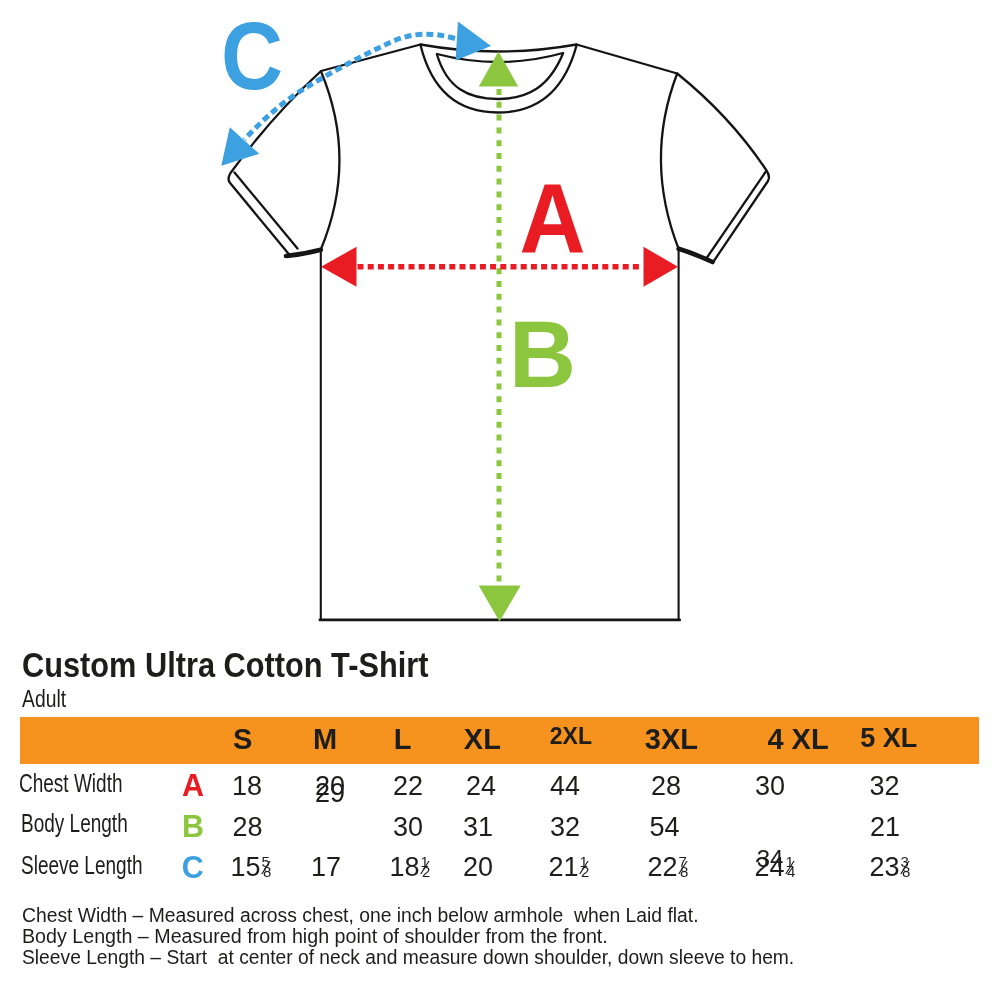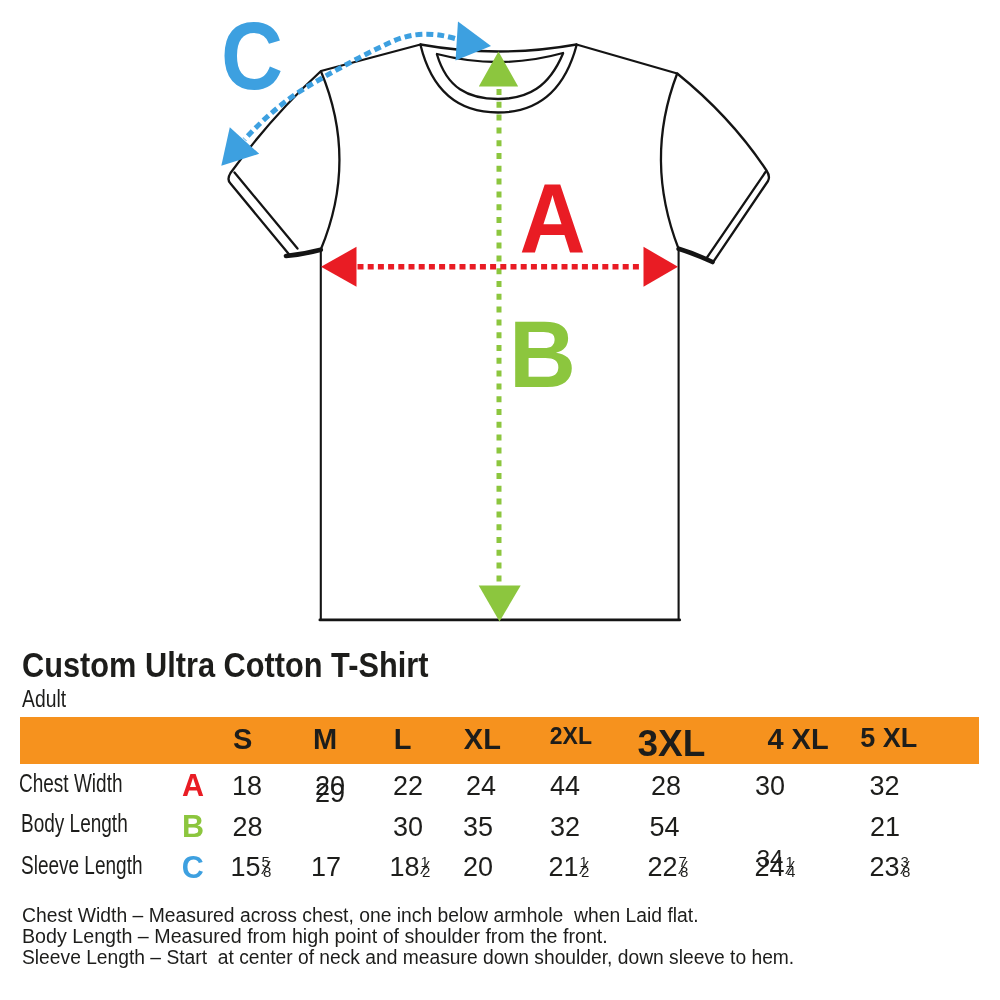--- a/index.html
+++ b/index.html
@@ -66,21 +66,21 @@
 <div class="t b" id="title" style="left:22px;top:647.9px;font-size:35.5px;transform:scaleX(0.866);transform-origin:0 0">Custom Ultra Cotton T-Shirt</div>
 <div class="t" id="adult" style="left:22px;top:688.3px;font-size:23px;transform:scaleX(0.84);transform-origin:0 0">Adult</div>
 
 <div style="position:absolute;left:20px;top:717px;width:959px;height:47px;background:#f6921e"></div>
 
 <div class="t b c" style="left:242.6px;top:725.4px;font-size:29px">S</div>
 <div class="t b c" style="left:325.2px;top:725.4px;font-size:29px">M</div>
 <div class="t b c" style="left:402.5px;top:725.4px;font-size:29px">L</div>
 <div class="t b c" style="left:482.4px;top:725.4px;font-size:29px">XL</div>
 <div class="t b c" style="left:570.9px;top:725.4px;font-size:23px">2XL</div>
-<div class="t b c" style="left:671.4px;top:725.4px;font-size:37px">3XL</div>
+<div class="t b c" style="left:671.4px;top:725.4px;font-size:29px">3XL</div>
 <div class="t b c" style="left:798px;top:725.4px;font-size:29px">4 XL</div>
 <div class="t b c" style="left:888.7px;top:725.4px;font-size:27px">5 XL</div>
 
 <div class="t" style="left:19px;top:770.8px;font-size:25px;transform:scaleX(0.76);transform-origin:0 0">Chest Width</div>
 <div class="t" style="left:20.6px;top:810.8px;font-size:25px;transform:scaleX(0.76);transform-origin:0 0">Body Length</div>
 <div class="t" style="left:20.6px;top:853.4px;font-size:25px;transform:scaleX(0.76);transform-origin:0 0">Sleeve Length</div>
 
 <div class="t b c" style="left:193px;top:770.2px;font-size:30.5px;color:#e91c24">A</div>
 <div class="t b c" style="left:193px;top:811.2px;font-size:30.5px;color:#8cc63e">B</div>
 <div class="t b c" style="left:192.8px;top:852.2px;font-size:30.5px;color:#3da0e0">C</div>
@@ -90,21 +90,21 @@
 <div class="t c" style="left:408px;top:772.6px;font-size:27px">22</div>
 <div class="t c" style="left:481px;top:772.6px;font-size:27px">24</div>
 <div class="t c" style="left:565px;top:772.6px;font-size:27px">44</div>
 <div class="t c" style="left:666px;top:772.6px;font-size:27px">28</div>
 <div class="t c" style="left:770px;top:772.6px;font-size:27px">30</div>
 <div class="t c" style="left:884.5px;top:772.6px;font-size:27px">32</div>
 
 <div class="t c" style="left:247.5px;top:813.6px;font-size:27px">28</div>
 <div class="t c" style="left:330px;top:780px;font-size:27px">29</div>
 <div class="t c" style="left:408px;top:813.6px;font-size:27px">30</div>
-<div class="t c" style="left:478px;top:813.6px;font-size:27px">35</div>
+<div class="t c" style="left:478px;top:813.6px;font-size:27px">31</div>
 <div class="t c" style="left:565px;top:813.6px;font-size:27px">32</div>
 <div class="t c" style="left:664.5px;top:813.6px;font-size:27px">54</div>
 <div class="t c" style="left:770px;top:847px;font-size:24px">34</div>
 <div class="t c" style="left:885px;top:813.6px;font-size:27px">21</div>
 
 <div class="t c" style="left:251px;top:853.6px;font-size:27px">15<sup class="n">5</sup><span class="sl">⁄</span><sub class="d">8</sub></div>
 <div class="t c" style="left:326px;top:853.6px;font-size:27px">17</div>
 <div class="t c" style="left:410px;top:853.6px;font-size:27px">18<sup class="n">1</sup><span class="sl">⁄</span><sub class="d">2</sub></div>
 <div class="t c" style="left:478px;top:853.6px;font-size:27px">20</div>
 <div class="t c" style="left:569px;top:853.6px;font-size:27px">21<sup class="n">1</sup><span class="sl">⁄</span><sub class="d">2</sub></div>

